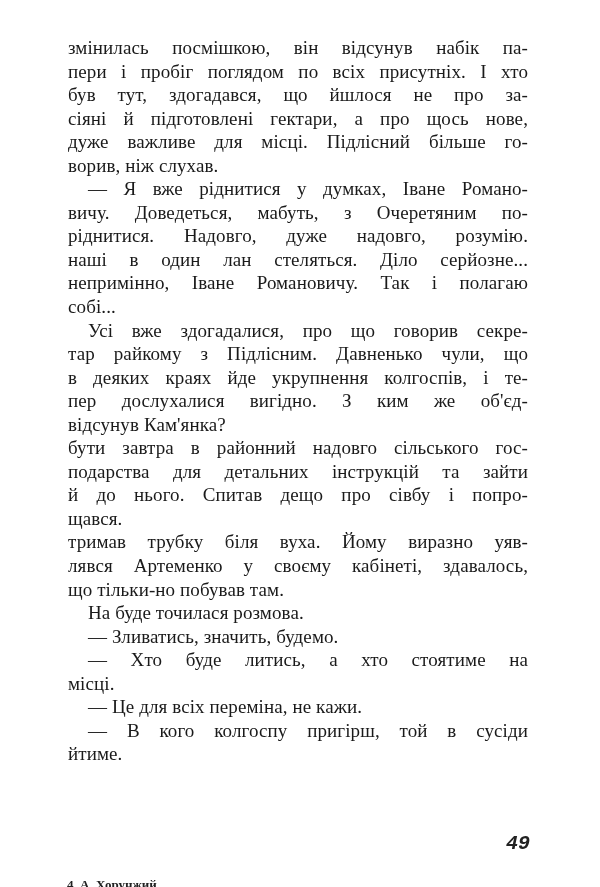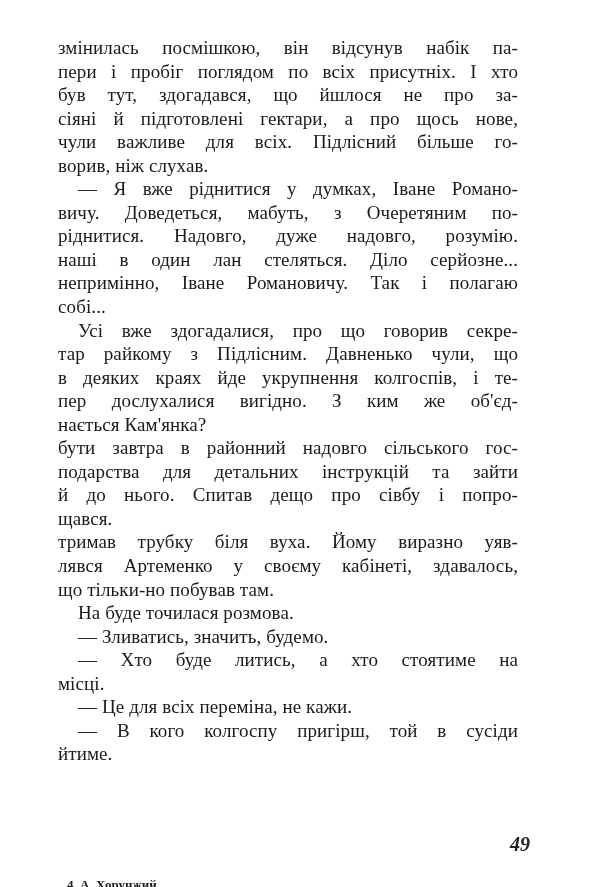--- a/index.html
+++ b/index.html
@@ -2,69 +2,69 @@
 <html><head>
   <meta charset="utf-8">
   <style>
     html, body { margin: 0; padding: 0; }
     body {
       width: 600px; height: 887px; background: #ffffff; overflow: hidden;
       position: relative;
       font-family: "Liberation Serif", "DejaVu Serif", serif;
       color: #1a1a1a;
     }
-    .page { position: absolute; left: 58px; top: 36px; width: 460px; }
+    .page { position: absolute; left: 68px; top: 36px; width: 460px; }
     .line {
       height: 23.55px; line-height: 23.55px; font-size: 19px;
       white-space: nowrap; text-align: justify; text-align-last: justify;
       letter-spacing: 0.1px;
     }
     .line.last { text-align-last: left; }
     .line.indent { padding-left: 20px; }
     .footer {
       position: absolute; top: 832px; left: 67px; width: 463px; height: 24px;
     }
     .footer .sig {
       position: absolute; left: 0; top: 0; font-family: Liberation Serif, serif;
       font-size: 13px; font-weight: bold; line-height: 24px; color: #222; margin-top: 41px;
     }
     .footer .pageno {
-      position: absolute; right: 0; top: 0; font-family: Liberation Serif, serif;
+      position: absolute; right: 0; top: 0; font-family: Liberation Mono, monospace;
       font-size: 20px; font-style: italic; font-weight: bold; line-height: 24px; color: #222;
     }
   </style>
 </head>
 <body>
 
 <div class="page">
 
   <div>
     <div class="line">змінилась посмішкою, він відсунув набік па-</div>
     <div class="line">пери і пробіг поглядом по всіх присутніх. І хто</div>
     <div class="line">був тут, здогадався, що йшлося не про за-</div>
     <div class="line">сіяні й підготовлені гектари, а про щось нове,</div>
-    <div class="line">чули важливе для всіх. Підлісний більше го-</div>
+    <div class="line">дуже важливе для місці. Підлісний більше го-</div>
     <div class="line last">ворив, ніж слухав.</div>
   </div>
 
   <div>
     <div class="line indent">— Я вже ріднитися у думках, Іване Романо-</div>
     <div class="line">вичу. Доведеться, мабуть, з Очеретяним по-</div>
     <div class="line">ріднитися. Надовго, дуже надовго, розумію.</div>
     <div class="line">наші в один лан стеляться. Діло серйозне...</div>
     <div class="line">неприміннo, Іване Романовичу. Так і полагаю</div>
     <div class="line last">собі...</div>
   </div>
 
   <div>
     <div class="line indent">Усі вже здогадалися, про що говорив секре-</div>
     <div class="line">тар райкому з Підлісним. Давненько чули, що</div>
     <div class="line">в деяких краях йде укрупнення колгоспів, і те-</div>
     <div class="line">пер дослухалися вигідно. З ким же об'єд-</div>
-    <div class="line last">нається Кам'янка?</div>
+    <div class="line last">відсунув Кам'янка?</div>
   </div>
 
   <div>
     <div class="line">бути завтра в районний надовго сільського гос-</div>
     <div class="line">подарства для детальних інструкцій та зайти</div>
     <div class="line">й до нього. Спитав дещо про сівбу і попро-</div>
     <div class="line last">щався.</div>
   </div>
 
   <div>

